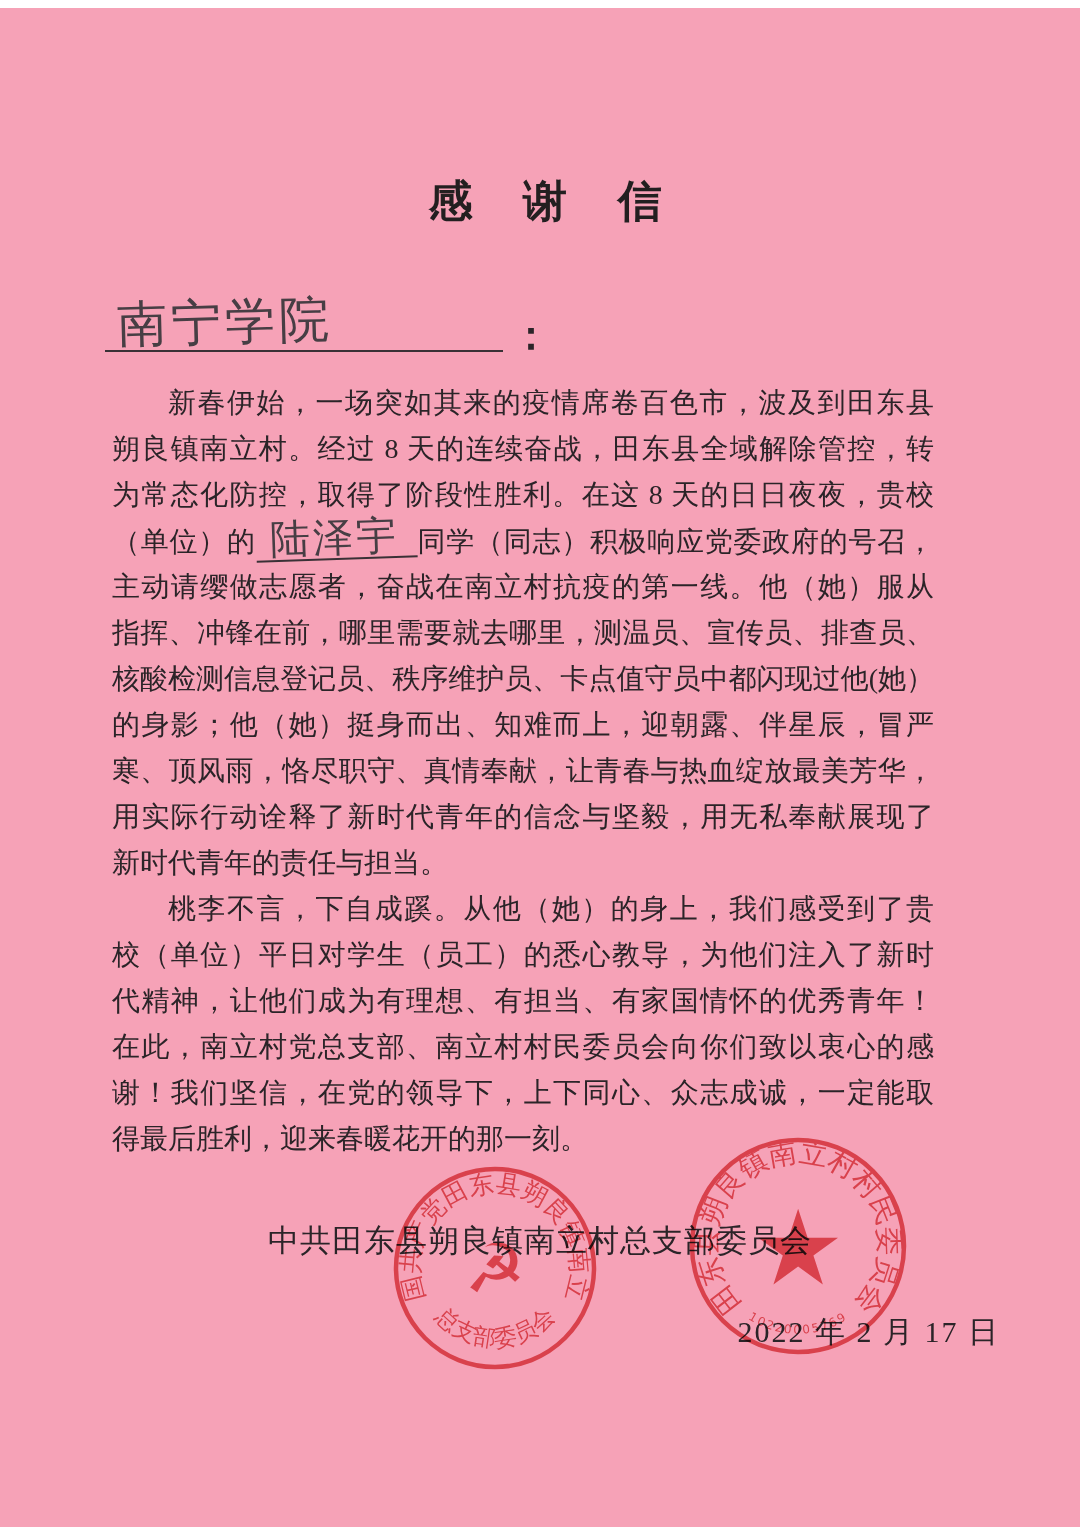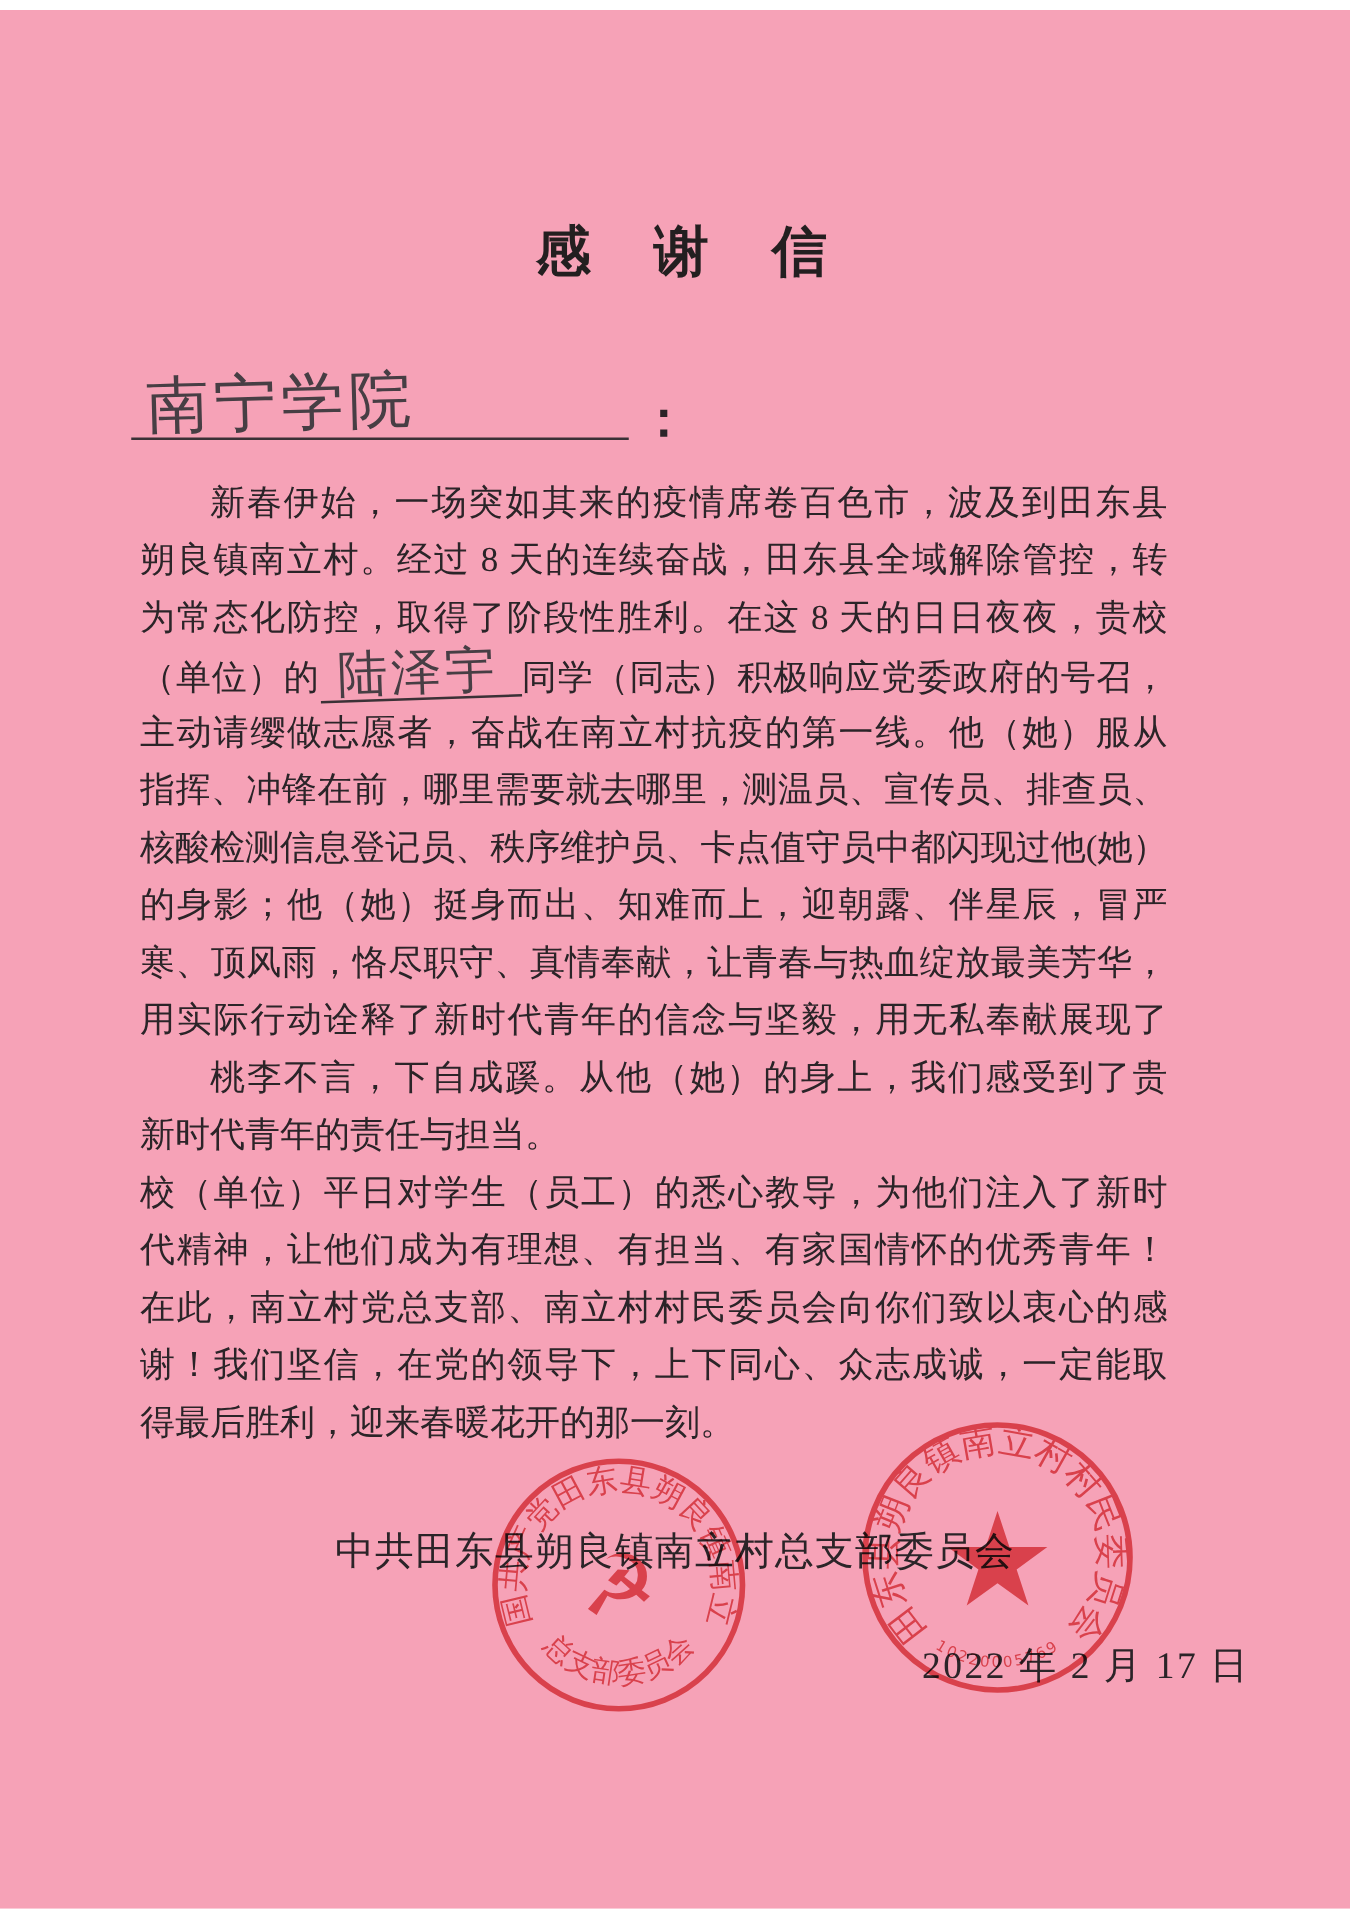--- a/index.html
+++ b/index.html
@@ -136,22 +136,22 @@
       <div class="body-line indent fill">新春伊始，一场突如其来的疫情席卷百色市，波及到田东县</div>
       <div class="body-line fill">朔良镇南立村。经过 8 天的连续奋战，田东县全域解除管控，转</div>
       <div class="body-line fill">为常态化防控，取得了阶段性胜利。在这 8 天的日日夜夜，贵校</div>
       <div class="body-line fill"><span>（单位）的</span><span class="inline-handwriting">陆泽宇</span><span>同学（同志）积极响应党委政府的号召，</span></div>
       <div class="body-line fill">主动请缨做志愿者，奋战在南立村抗疫的第一线。他（她）服从</div>
       <div class="body-line fill">指挥、冲锋在前，哪里需要就去哪里，测温员、宣传员、排查员、</div>
       <div class="body-line fill">核酸检测信息登记员、秩序维护员、卡点值守员中都闪现过他(她）</div>
       <div class="body-line fill">的身影；他（她）挺身而出、知难而上，迎朝露、伴星辰，冒严</div>
       <div class="body-line fill">寒、顶风雨，恪尽职守、真情奉献，让青春与热血绽放最美芳华，</div>
       <div class="body-line fill">用实际行动诠释了新时代青年的信念与坚毅，用无私奉献展现了</div>
+      <div class="body-line">新时代青年的责任与担当。</div>
       <div class="body-line indent fill">桃李不言，下自成蹊。从他（她）的身上，我们感受到了贵</div>
-      <div class="body-line">新时代青年的责任与担当。</div>
       <div class="body-line fill">校（单位）平日对学生（员工）的悉心教导，为他们注入了新时</div>
       <div class="body-line fill">代精神，让他们成为有理想、有担当、有家国情怀的优秀青年！</div>
       <div class="body-line fill">在此，南立村党总支部、南立村村民委员会向你们致以衷心的感</div>
       <div class="body-line fill">谢！我们坚信，在党的领导下，上下同心、众志成诚，一定能取</div>
       <div class="body-line">得最后胜利，迎来春暖花开的那一刻。</div>
     </div>
 
   <div class="signature">
     <span>中共田东县朔良镇南立村总支部委员会</span>
   </div>

